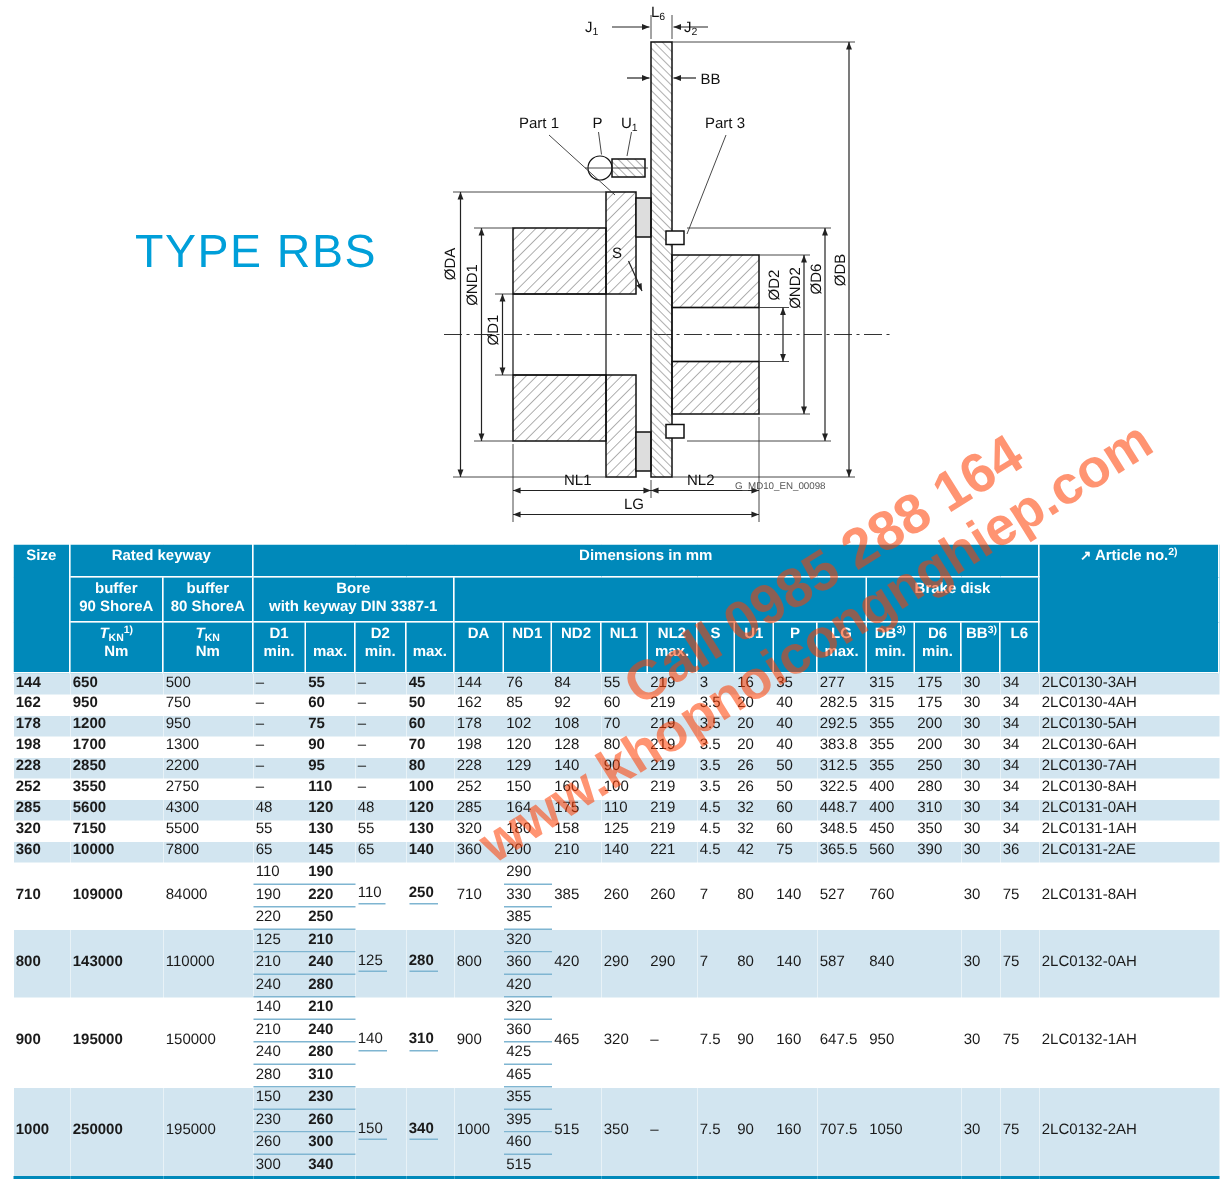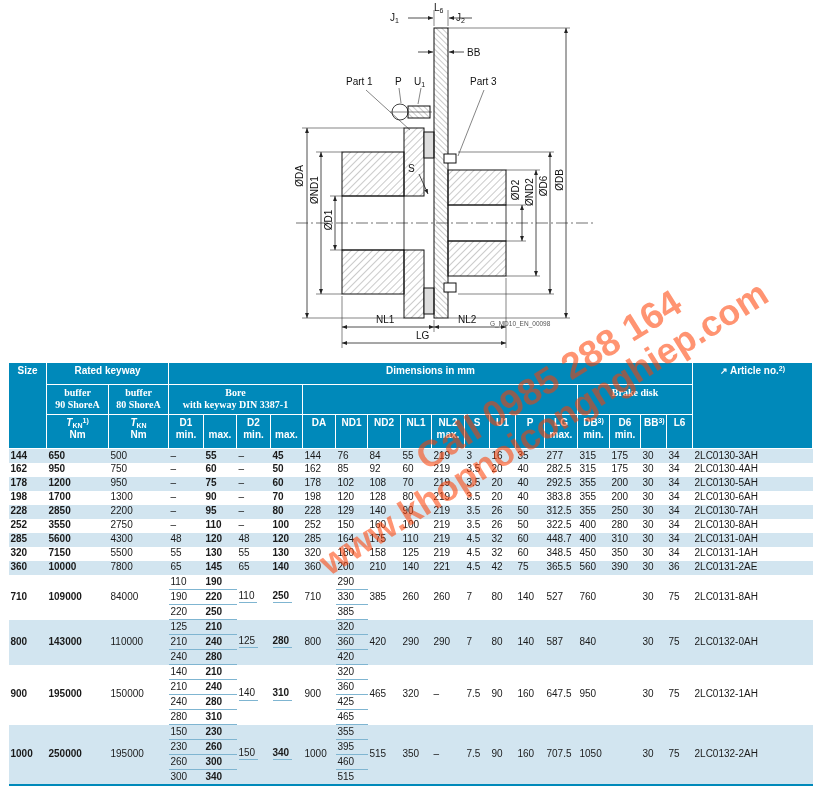--- a/index.html
+++ b/index.html
@@ -26,21 +26,21 @@
       white-space:nowrap;transform-origin:0 50%;pointer-events:none;}
   .wm-1{left:420px;top:440px;font-size:37px;transform:rotate(-32deg);}
   .wm-2{left:323px;top:545px;font-size:36px;transform:rotate(-32deg);}
 
   
   table.spec{position:absolute;left:8px;top:362px;width:804px;border-collapse:collapse;
              table-layout:fixed;border-bottom:2px solid var(--header-bg,#0089ba);}
   table.spec thead th{background:var(--header-bg,#0089ba);color:#fff;border:1px solid #fff;
              padding:2px 3px 1px 3px;text-align:center;vertical-align:top;font-size:10px;
              line-height:1.15;font-weight:bold;}
-  tr.hA{height:22px;} tr.hB{height:30px;font-family:Liberation Serif, serif;} tr.hC{height:34px;}
+  tr.hA{height:22px;} tr.hB{height:30px;} tr.hC{height:34px;}
   th.vm{vertical-align:middle;}
   th.c-art{padding-left:30px;}
   .sup{font-size:7px;vertical-align:top;line-height:1;}
   .subs{font-size:7px;position:relative;top:2px;}
   .it{font-style:italic;}
   .arrow{font-size:9px;}
 
   table.spec tbody td{font-size:10px;padding:0 2px;white-space:nowrap;line-height:1.05;
              vertical-align:middle;color:#1a1a1a;overflow:hidden;}
   tbody tr{height:14px;}
@@ -51,20 +51,21 @@
   td.art{padding-left:30px;}
   td.ul{border-bottom:1px solid var(--subline,#7fb5d1);}
   span.uv{display:inline-block;border-bottom:1px solid var(--subline,#7fb5d1);
           padding:0 3px 1px 0;}
 </style>
 </head>
 <body>
 
 <div class="page">
 
+  <div class="type-title">TYPE RBS</div>
 
   <svg class="drawing" width="820" height="362" viewBox="0 0 820 362">
     <defs>
       <pattern id="h1" width="5" height="5" patternTransform="rotate(45)" patternUnits="userSpaceOnUse">
         <line x1="0" y1="0" x2="0" y2="5" stroke="#666" stroke-width="0.7"></line>
       </pattern>
       <pattern id="h2" width="4" height="4" patternTransform="rotate(-45)" patternUnits="userSpaceOnUse">
         <line x1="0" y1="0" x2="0" y2="4" stroke="#666" stroke-width="0.7"></line>
       </pattern>
       <marker id="ar" viewBox="0 0 10 10" refX="9" refY="5" markerWidth="7" markerHeight="7" orient="auto-start-reverse">

